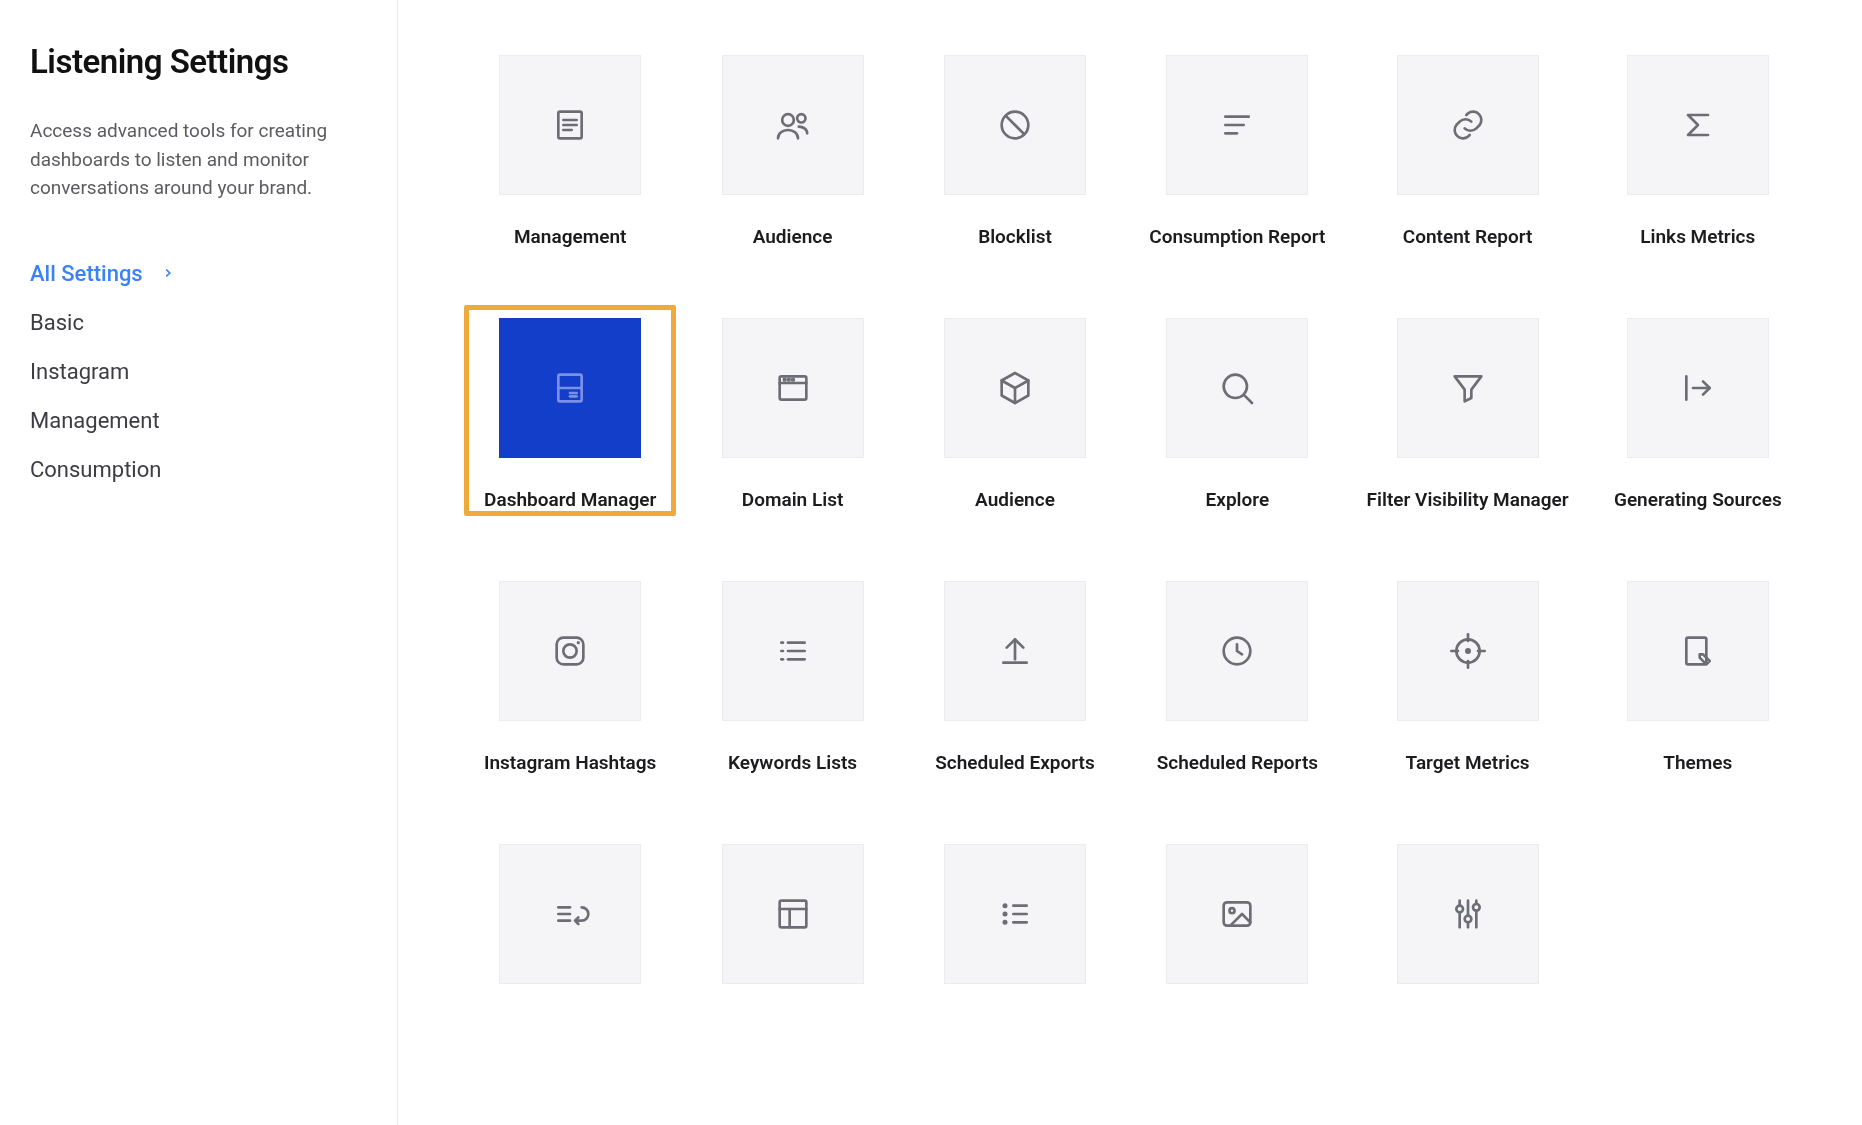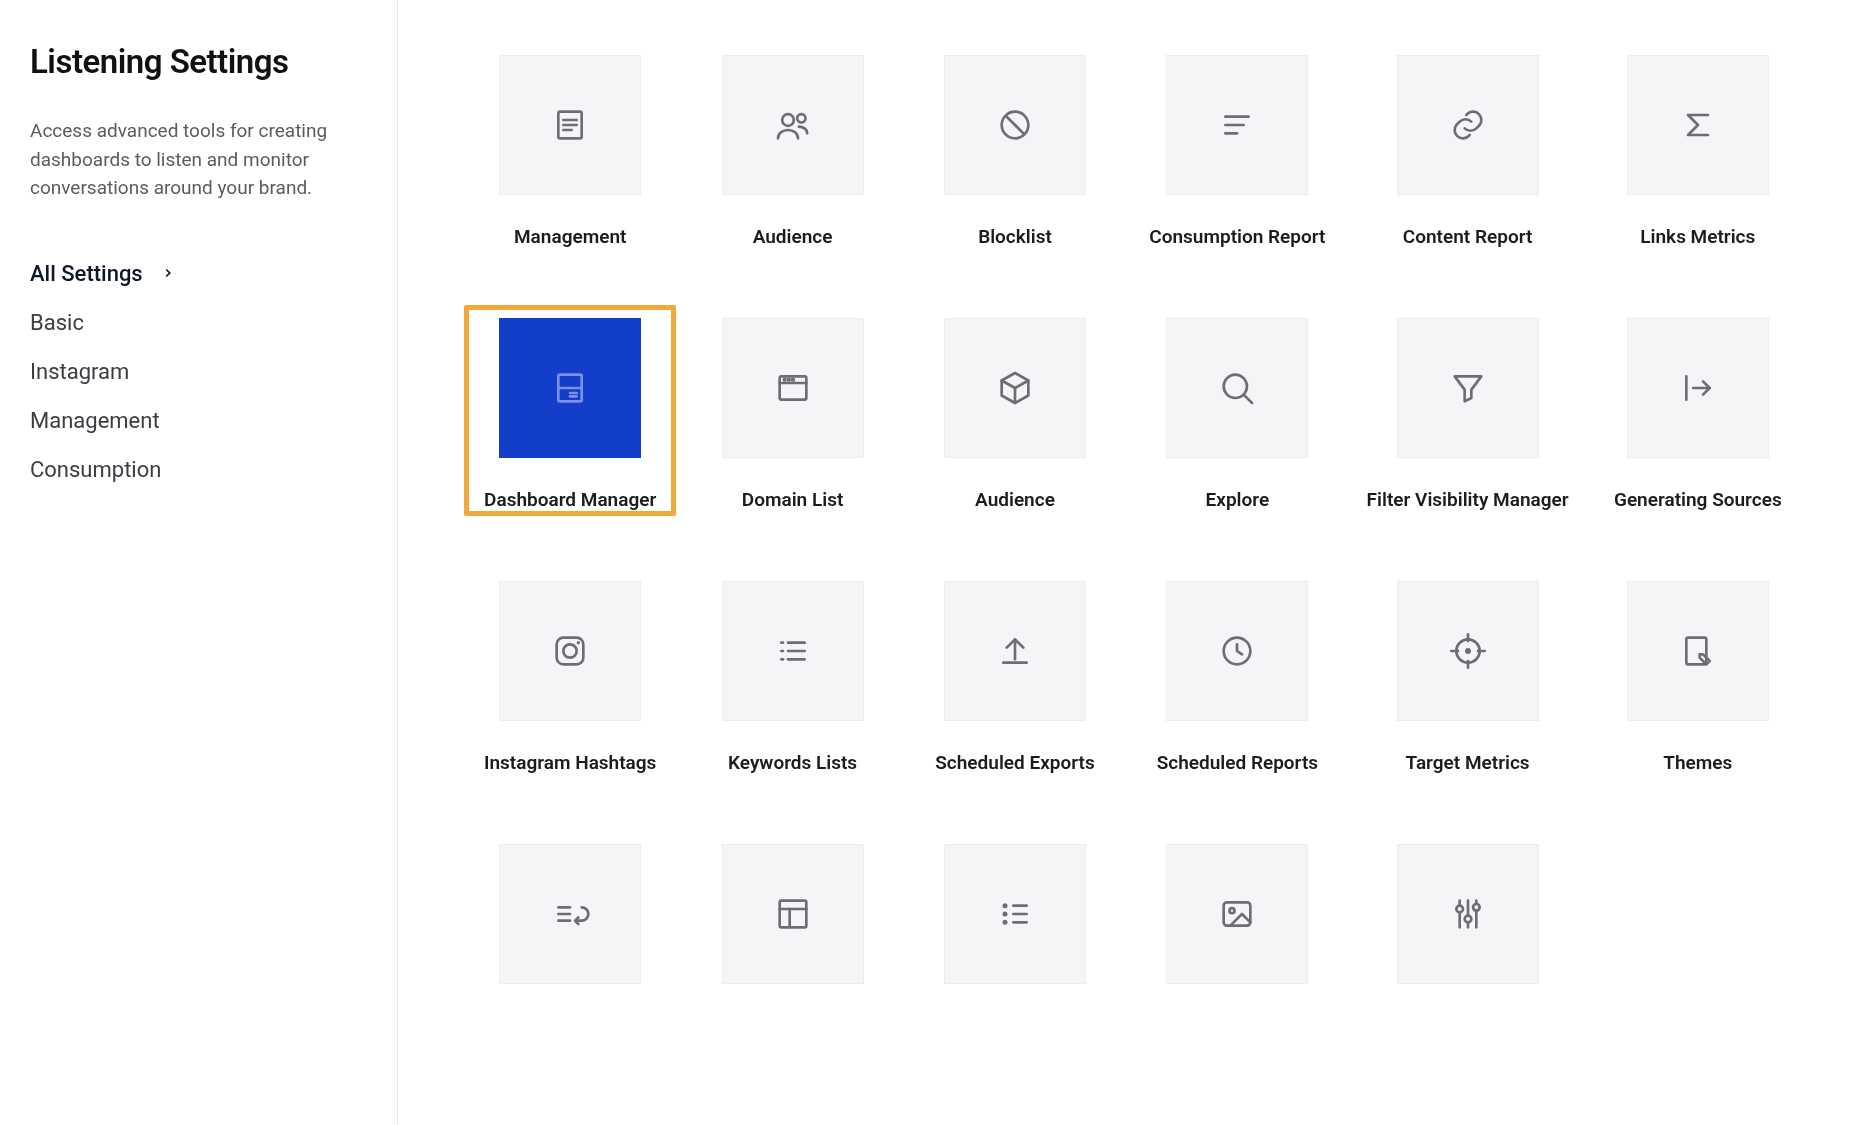--- a/index.html
+++ b/index.html
@@ -37,21 +37,21 @@
 .nav-list { list-style: none; }
 .nav-item {
   font-size: 22px;
   color: #3c3c43;
   padding: 12px 0;
   cursor: pointer;
   display: flex;
   align-items: center;
   gap: 18px;
 }
-.nav-item.active { color: #0f172a; font-weight: 500; }
+.nav-item.active { color: #3b82f6; font-weight: 500; }
 .nav-item.active .chev { display: inline-flex; }
 .chev { display: none; }
 
 
 .main {
   flex: 1;
   padding: 42px 58px 30px 66px;
   overflow-y: auto;
 }
 .search-row {

